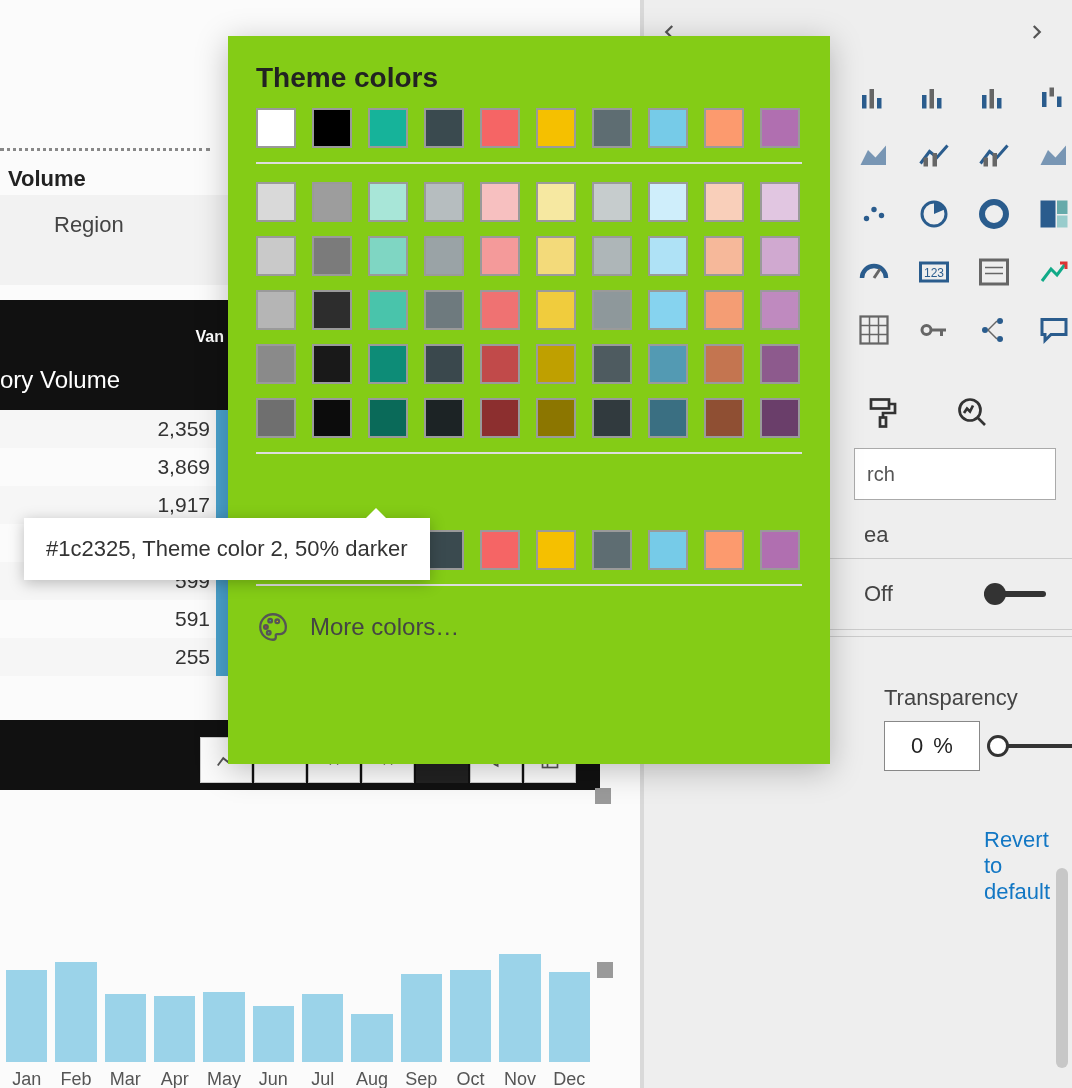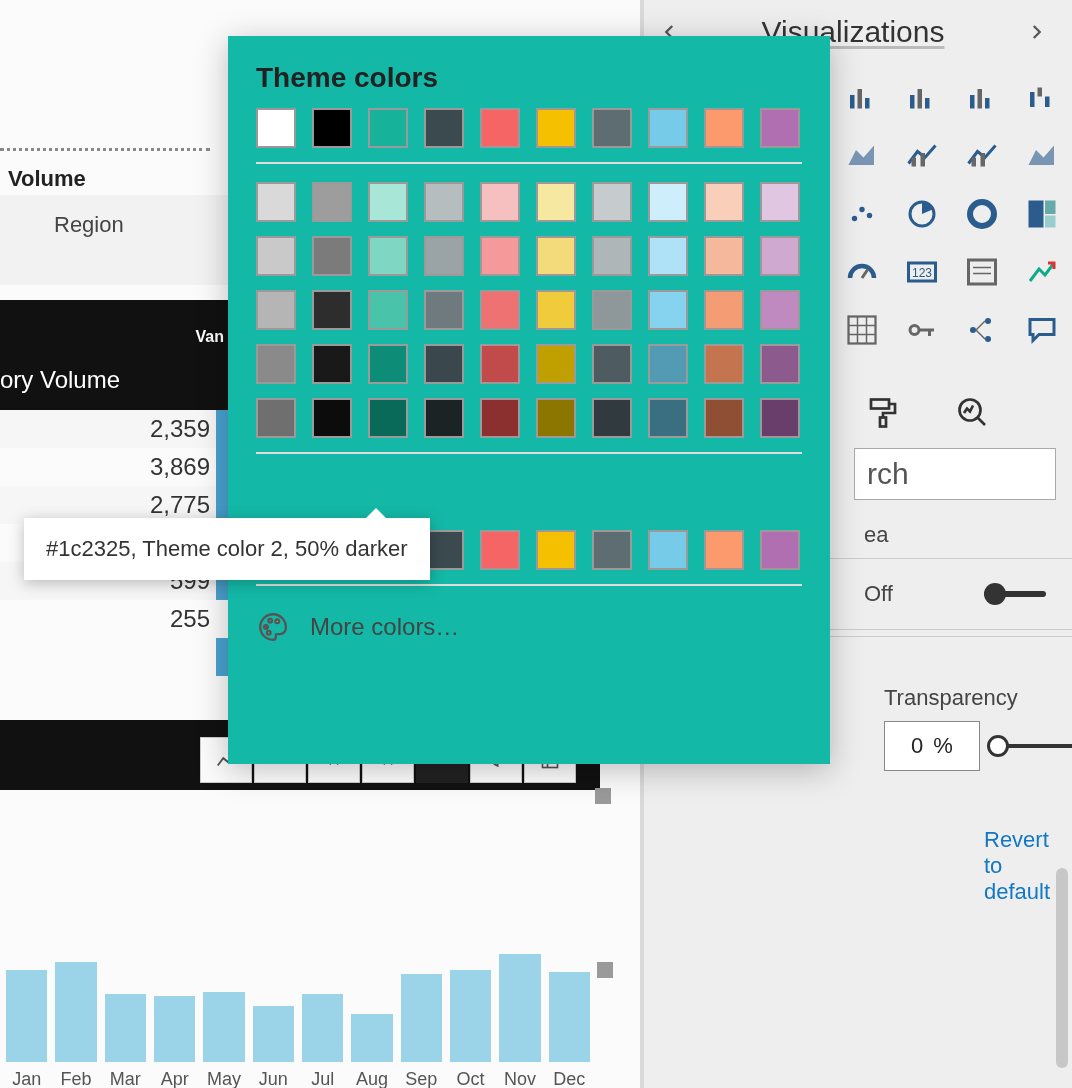--- a/index.html
+++ b/index.html
@@ -40,21 +40,21 @@
   .black-band {
     position:absolute; left:0; top:300px; width:230px; height:110px;
     background:#111; color:#fff;
   }
   .black-band .van { position:absolute; top:28px; right:6px; font-size:16px; font-weight:600;}
   .black-band .ory { position:absolute; top:66px; left:0; font-size:24px; font-weight:400;}
 
   .bar-rows { position:absolute; left:0; top:410px; width:220px; }
   .bar-row { height:38px; display:flex; align-items:center; justify-content:flex-end; padding-right:4px;}
   .bar-row:nth-child(odd){ background:#f6f6f6;}
-  .bar-row .num { font-size:24px; color:#333; padding-right:6px; }
+  .bar-row .num { font-size:21px; color:#333; padding-right:6px; }
   .blue-tick { width:12px; height:38px; background:#4aa3cf; position:absolute; left:216px; }
 
   .bottom-black { position:absolute; left:0; top:720px; width:600px; height:70px; background:#111;}
   .toolbar { position:absolute; left:200px; top:737px; display:flex; gap:2px;}
   .toolbar .tbtn{
     width:52px; height:46px; background:#fff; border:1px solid #ccc;
     display:flex;align-items:center;justify-content:center;
   }
   .toolbar .tbtn.white{ background:#fbfbfb;}
   .toolbar svg, .toolbar .dots{ color:#555;}
@@ -79,29 +79,29 @@
     display:flex; align-items:center; justify-content:space-between;
     padding: 14px 18px 10px 8px;
   }
   .pane-header h2 { font-size:30px; font-weight:400; color:#333; text-decoration:underline; text-decoration-color:#bbb; text-underline-offset:4px;}
   .chev-btn { width:36px; height:36px; display:flex;align-items:center;justify-content:center; cursor:pointer;}
 
   .viz-grid {
     display:grid; grid-template-columns: repeat(4, 48px); gap:10px 12px;
     padding: 14px 0 20px 0; margin-left:200px;
   }
-  .viz-grid .vicon { width:48px; height:48px; display:flex;align-items:center;justify-content:flex-start; cursor:pointer;}
+  .viz-grid .vicon { width:48px; height:48px; display:flex;align-items:center;justify-content:flex-end; cursor:pointer;}
 
   .format-tabs { display:flex; gap:44px; padding: 16px 0 0 216px;}
   .format-tabs .ftab { width:46px; height:46px; display:flex;align-items:center;justify-content:center;}
 
   .search-box {
     margin: 12px 16px 0 210px;
     height:52px; background:#fff; border:1px solid #aaa;
-    display:flex;align-items:center; padding:0 12px; font-size:30px; color:#555;
+    display:flex;align-items:center; padding:0 12px; font-size:20px; color:#555;
   }
 
   .section-label { font-size:22px; color:#444; padding: 22px 0 10px 220px;}
   .divider-h { height:1px; background:#ccc; margin-left:0;}
 
   .toggle-row { display:flex; justify-content:space-between; align-items:center; padding: 22px 26px 22px 220px;}
   .toggle-row .lbl { font-size:22px; color:#444;}
   .toggle { width:62px; height:20px; position:relative;}
   .toggle .track { position:absolute; top:7px; left:0; right:0; height:6px; background:#333; border-radius:3px;}
   .toggle .knob { position:absolute; width:22px; height:22px; border-radius:50%; background:#333; top:-1px;}
@@ -133,21 +133,21 @@
     margin: 56px 0 0 340px; color:#1277c4; font-size:22px; cursor:pointer;
   }
 
   .right-scrollbar{
     position:absolute; right:4px; top:868px; width:12px; height:200px; background:#c7c7c7; border-radius:6px;
   }
 
   
   .popover {
     position:absolute; left:228px; top:36px; width:602px; height:728px;
-    background:#14b8a6; box-shadow: 0 6px 30px rgba(0,0,0,.25);
+    background:#84cc16; box-shadow: 0 6px 30px rgba(0,0,0,.25);
     padding: 26px 28px;
     z-index: 50;
   }
   .popover h3{ font-size:28px; font-weight:600; color:#222; margin-bottom:14px;}
   .swatch-row { display:flex; gap:16px; margin-bottom:14px;}
   .swatch { width:40px; height:40px; border:2px solid #9a9a9a; cursor:pointer;}
   .spacer-line{ height:2px; background:#ddd; margin: 14px 0 18px 0;}
   .more-colors{
     display:flex; align-items:center; gap:20px; font-size:24px; color:#444; padding-top:6px; cursor:pointer;
   }
@@ -182,30 +182,34 @@
   <div class="bar-rows">
     <div class="bar-row">
         <span class="num">2,359</span>
         <div class="blue-tick" style="top:0"></div>
       </div>
     <div class="bar-row">
         <span class="num">3,869</span>
         <div class="blue-tick" style="top:38px"></div>
       </div>
     <div class="bar-row">
-        <span class="num">2,775</span>
+        <span class="num">1,917</span>
         <div class="blue-tick" style="top:76px"></div>
       </div>
     <div class="bar-row">
         <span class="num"></span>
         <div class="blue-tick" style="top:114px"></div>
       </div>
     <div class="bar-row">
         <span class="num">599</span>
         <div class="blue-tick" style="top:152px"></div>
+      </div>
+    <div class="bar-row">
+        <span class="num">591</span>
+        <div class="blue-tick" style="top:190px"></div>
       </div>
     <div class="bar-row">
         <span class="num">255</span>
         <div class="blue-tick" style="top:228px"></div>
       </div>
   </div>
 
   <div class="bottom-black"></div>
 
   <div class="toolbar">
@@ -281,21 +285,20 @@
   <div class="drag-handle dh2"></div>
 </div>
 
 <div class="right-pane">
   <div class="pane-header">
     <div class="chev-btn">
       <svg width="18" height="28" viewBox="0 0 24 24" fill="none" stroke="#555" stroke-width="3">
           <path d="M15 4 L7 12 L15 20"></path>
         </svg>
     </div>
-    <h2>Visualizations</h2>
     <div class="chev-btn">
       <svg width="18" height="28" viewBox="0 0 24 24" fill="none" stroke="#555" stroke-width="3">
           <path d="M9 4 L17 12 L9 20"></path>
         </svg>
     </div>
   </div>
 
   <div class="viz-grid" id="viz-grid">
       <div class="vicon">
         <svg width="36" height="36" viewBox="0 0 24 24">

